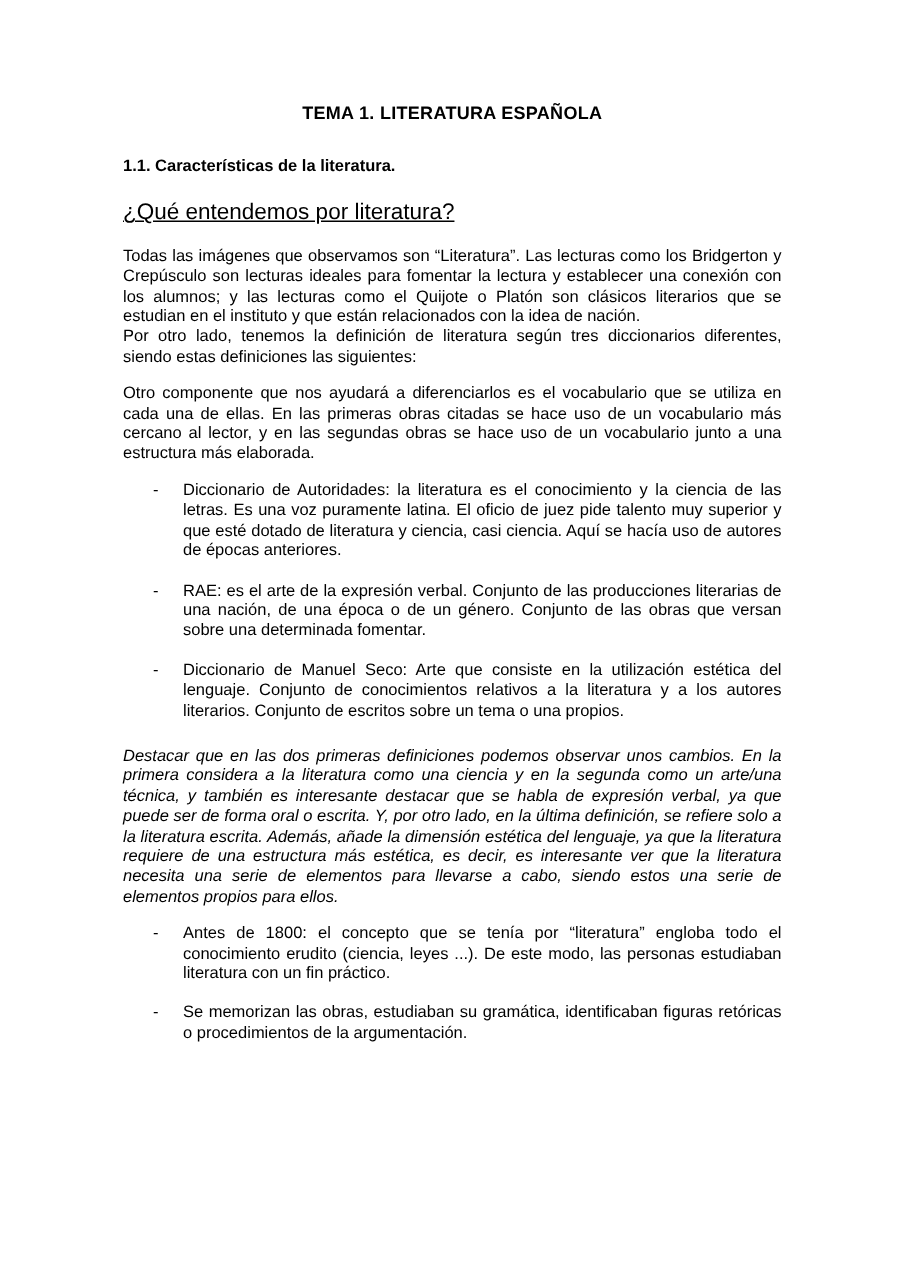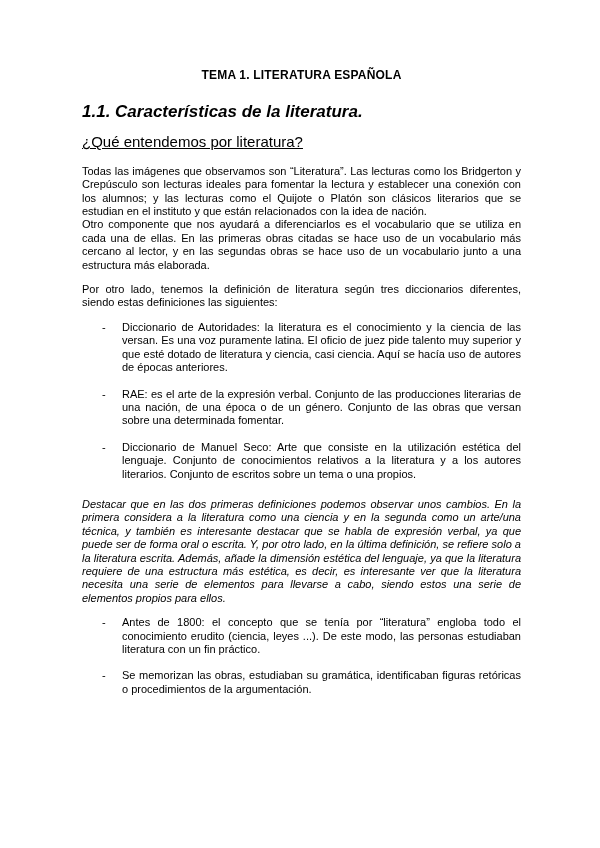--- a/index.html
+++ b/index.html
@@ -18,25 +18,24 @@
   }
   .doc-title {
     font-size: 12px;
     font-weight: bold;
     text-align: center;
     line-height: 14px;
     margin-bottom: 23px;
     letter-spacing: 0.2px;
   }
   .section-heading {
-    font-size: 17px;
+    font-size: 11px;
     font-weight: bold;
     line-height: 13.4px;
     margin-bottom: 17px;
-    font-style: italic;
   }
   .subsection {
     font-size: 15px;
     line-height: 13.4px;
     text-decoration: underline;
     margin-bottom: 16px;
   }
   p.body-text {
     font-size: 11px;
     line-height: 13.4px;
@@ -69,28 +68,28 @@
 
 <div class="page">
 
   <h1 class="doc-title">TEMA 1. LITERATURA ESPAÑOLA</h1>
 
   <h2 class="section-heading">1.1. Características de la literatura.</h2>
 
   <div class="subsection">¿Qué entendemos por literatura?</div>
 
   <p class="body-text no-gap">Todas las imágenes que observamos son “Literatura”. Las lecturas como los Bridgerton y Crepúsculo son lecturas ideales para fomentar la lectura y establecer una conexión con los alumnos; y las lecturas como el Quijote o Platón son clásicos literarios que se estudian en el instituto y que están relacionados con la idea de nación.</p>
+  <p class="body-text">Por otro lado, tenemos la definición de literatura según tres diccionarios diferentes, siendo estas definiciones las siguientes:</p>
+
   <p class="body-text">Otro componente que nos ayudará a diferenciarlos es el vocabulario que se utiliza en cada una de ellas. En las primeras obras citadas se hace uso de un vocabulario más cercano al lector, y en las segundas obras se hace uso de un vocabulario junto a una estructura más elaborada.</p>
-
-  <p class="body-text">Por otro lado, tenemos la definición de literatura según tres diccionarios diferentes, siendo estas definiciones las siguientes:</p>
 
   <div class="bullet-list">
     <div class="bullet-item">
       <span class="bullet-dash">-</span>
-      <span class="bullet-text">Diccionario de Autoridades: la literatura es el conocimiento y la ciencia de las versan. Es una voz puramente latina. El oficio de juez pide talento muy superior y que esté dotado de literatura y ciencia, casi ciencia. Aquí se hacía uso de autores de épocas anteriores.</span>
+      <span class="bullet-text">Diccionario de Autoridades: la literatura es el conocimiento y la ciencia de las letras. Es una voz puramente latina. El oficio de juez pide talento muy superior y que esté dotado de literatura y ciencia, casi ciencia. Aquí se hacía uso de autores de épocas anteriores.</span>
     </div>
     <div class="bullet-item">
       <span class="bullet-dash">-</span>
       <span class="bullet-text">RAE: es el arte de la expresión verbal. Conjunto de las producciones literarias de una nación, de una época o de un género. Conjunto de las obras que versan sobre una determinada fomentar.</span>
     </div>
     <div class="bullet-item">
       <span class="bullet-dash">-</span>
       <span class="bullet-text">Diccionario de Manuel Seco: Arte que consiste en la utilización estética del lenguaje. Conjunto de conocimientos relativos a la literatura y a los autores literarios. Conjunto de escritos sobre un tema o una propios.</span>
     </div>
   </div>

